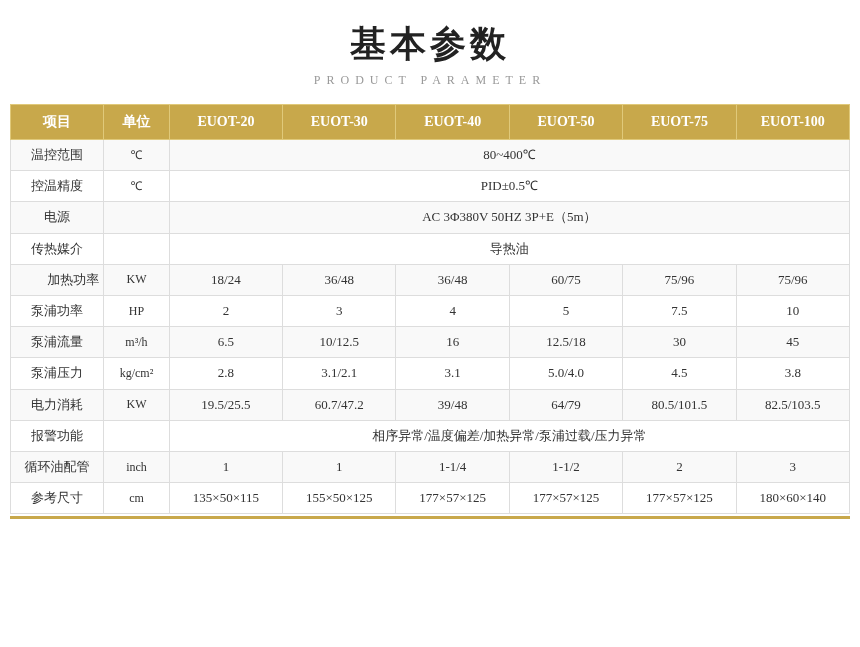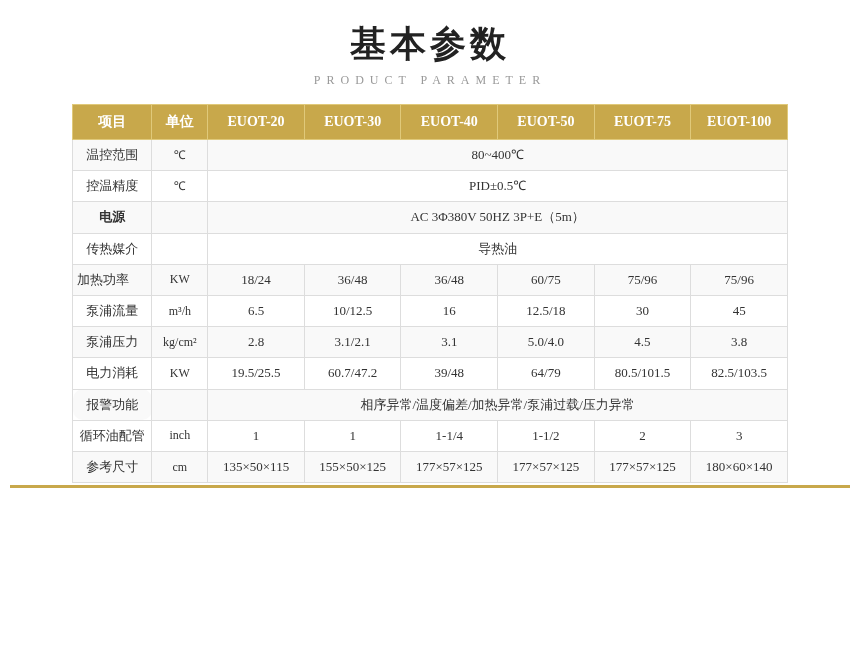--- a/index.html
+++ b/index.html
@@ -20,21 +20,21 @@
       letter-spacing: 4px;
       margin-bottom: 4px;
     }
     .page-subtitle {
       font-size: 12px;
       letter-spacing: 6px;
       color: #999;
       margin-bottom: 16px;
     }
     .param-table {
-      width: 716px;
+      width: 840px;
       border-collapse: collapse;
       font-size: 13px;
       color: #333;
     }
     .param-table thead tr th {
       background: #c8a84b;
       color: #fff;
       font-weight: bold;
       text-align: center;
       padding: 8px 4px;
@@ -84,38 +84,48 @@
         <td style="text-align: center; font-weight: normal;">温控范围</td>
         <td style="font-size: 12px;">℃</td>
         <td colspan="6">80~400℃</td>
       </tr>
       <tr>
         <td style="text-align: center; font-weight: normal;">控温精度</td>
         <td style="font-size: 12px;">℃</td>
         <td colspan="6">PID±0.5℃</td>
       </tr>
       <tr>
-        <td style="text-align: center; font-weight: bold;">电源</td>
+        <td style="text-align: center; font-weight: normal;">电源</td>
         <td style="font-size: 12px;"></td>
         <td colspan="6">AC 3Φ380V 50HZ 3P+E（5m）</td>
       </tr>
       <tr>
         <td style="text-align: center; font-weight: normal;">传热媒介</td>
         <td style="font-size: 12px;"></td>
         <td colspan="6">导热油</td>
       </tr>
       <tr>
-        <td style="text-align: left; font-weight: normal;">加热功率</td>
+        <td style="text-align: right; font-weight: normal;">加热功率</td>
         <td style="font-size: 12px;">KW</td>
         <td>18/24</td>
         <td>36/48</td>
         <td>36/48</td>
         <td>60/75</td>
         <td>75/96</td>
         <td>75/96</td>
+      </tr>
+      <tr>
+        <td style="text-align: center; font-weight: normal;">泵浦功率</td>
+        <td style="font-size: 12px;">HP</td>
+        <td>2</td>
+        <td>3</td>
+        <td>4</td>
+        <td>5</td>
+        <td>7.5</td>
+        <td>10</td>
       </tr>
       <tr>
         <td style="text-align: center; font-weight: normal;">泵浦流量</td>
         <td style="font-size: 12px;">m³/h</td>
         <td>6.5</td>
         <td>10/12.5</td>
         <td>16</td>
         <td>12.5/18</td>
         <td>30</td>
         <td>45</td>

